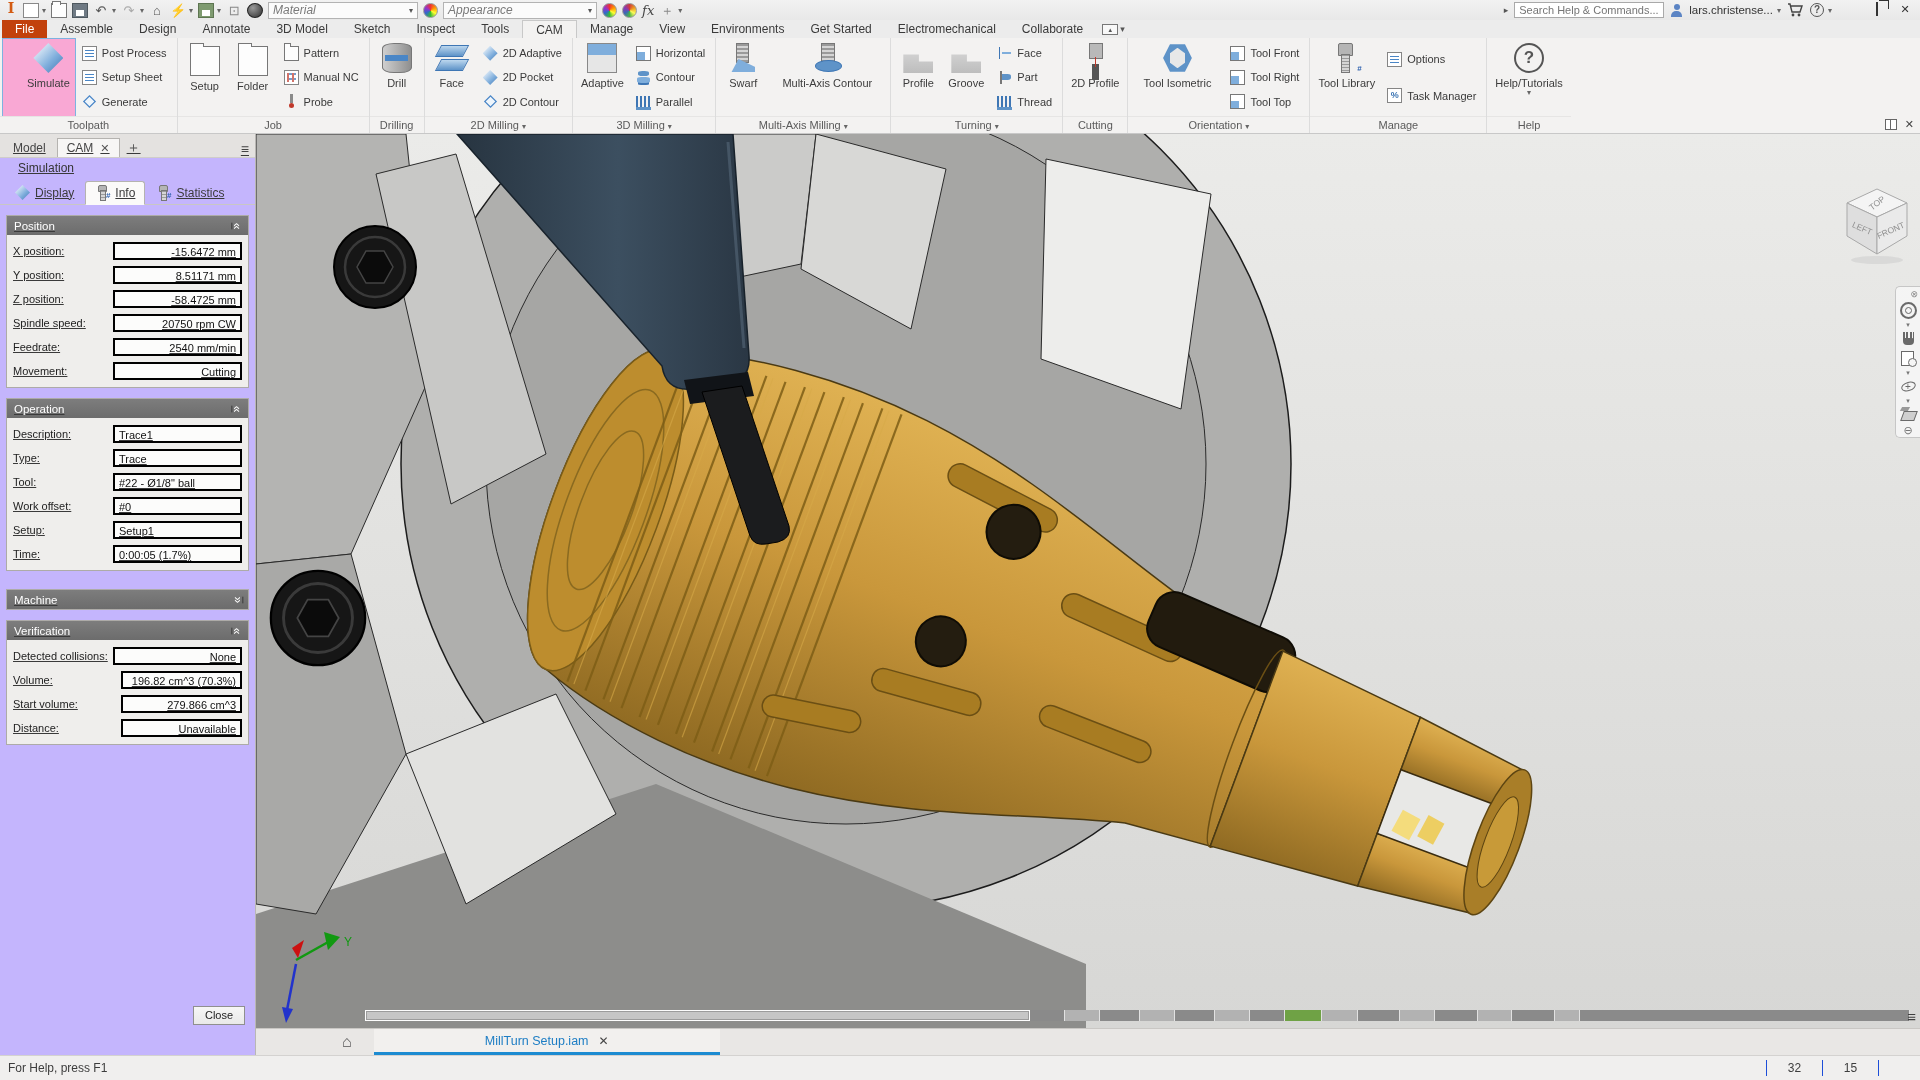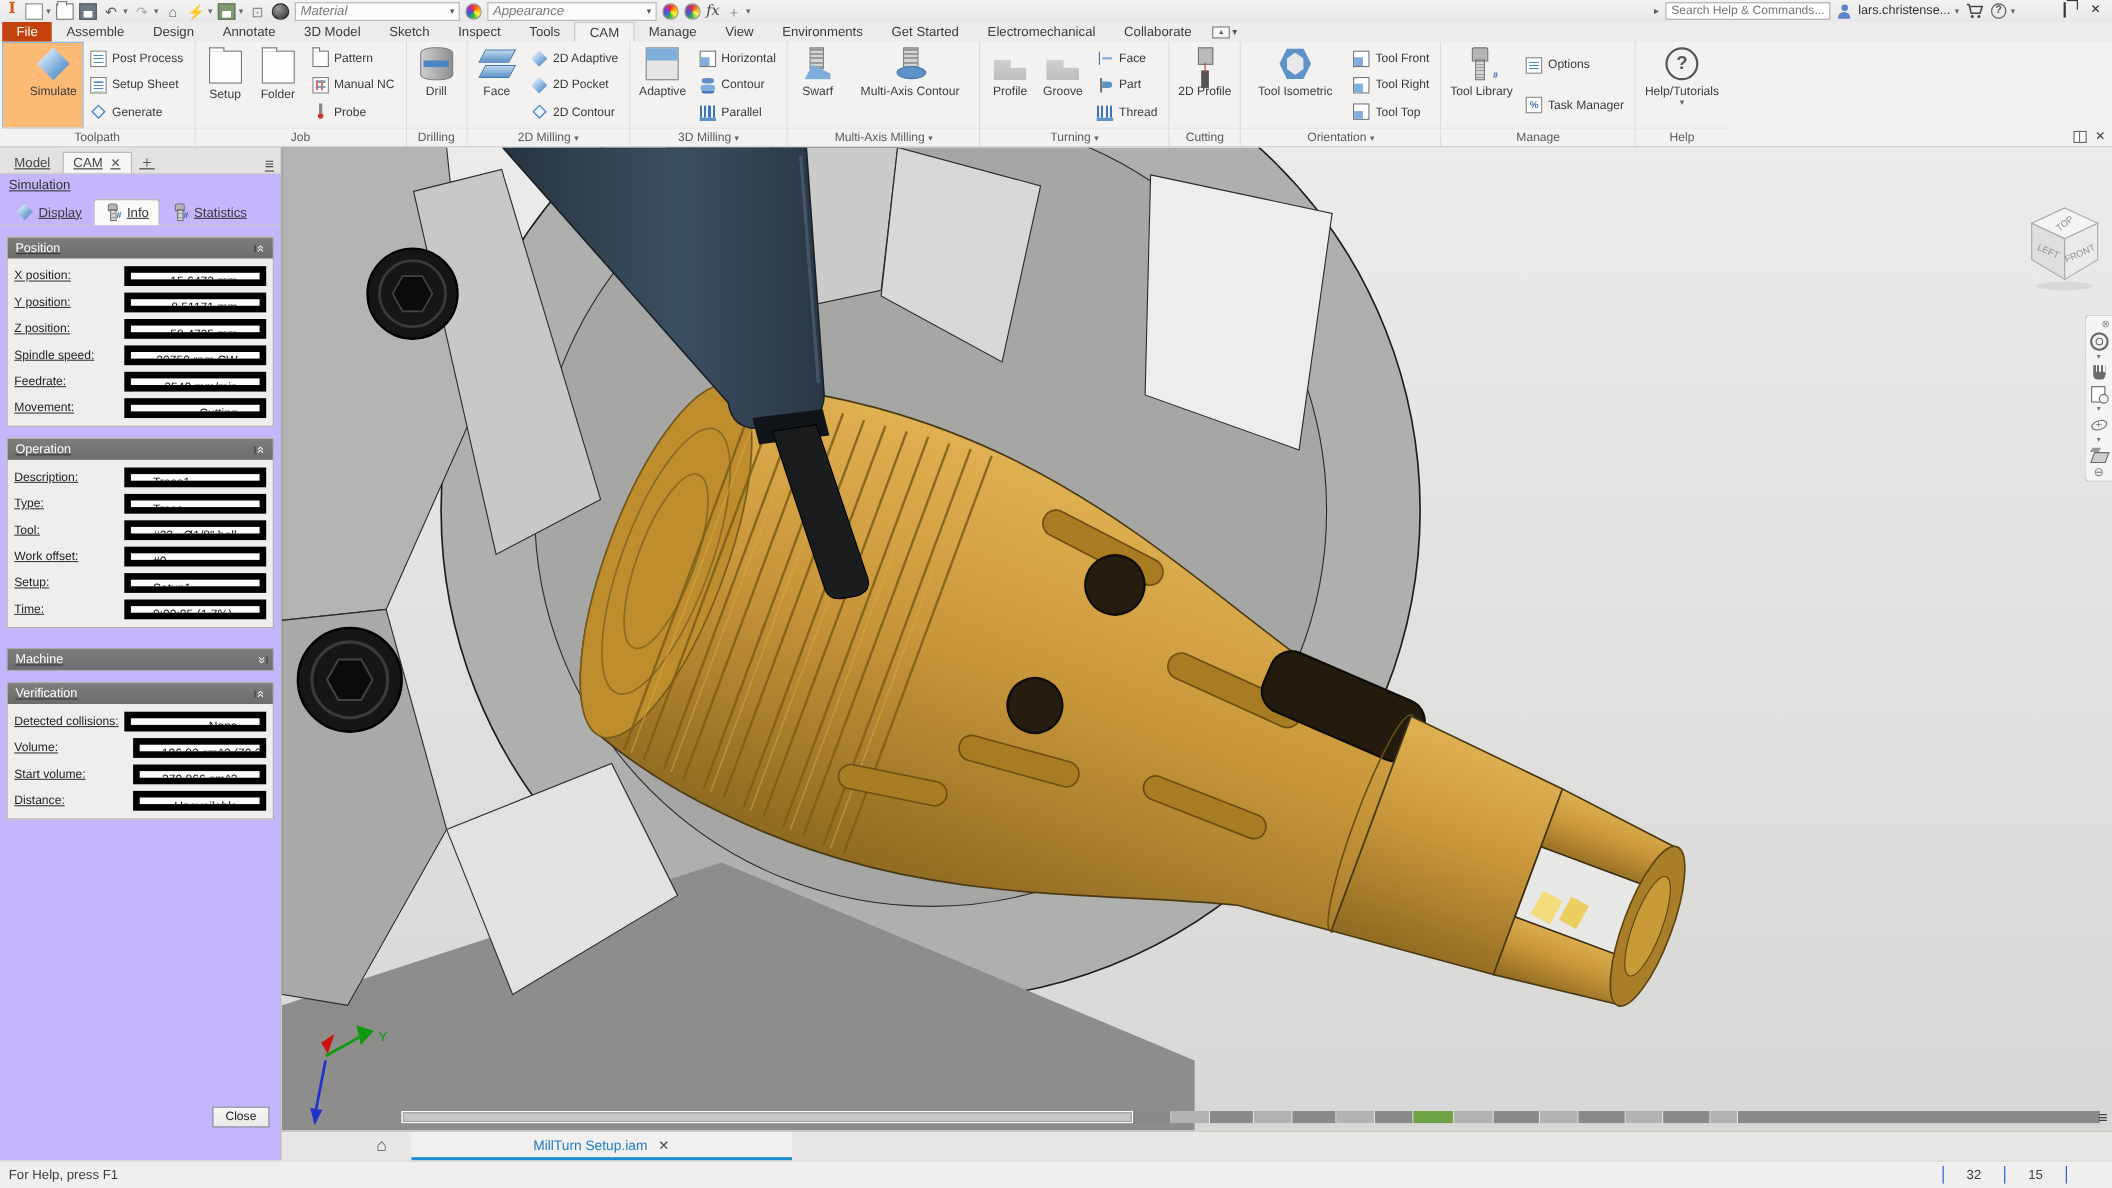--- a/index.html
+++ b/index.html
@@ -42,21 +42,21 @@
   .tab-ovf { margin-left:6px; height:18px; display:flex; align-items:center; gap:2px; color:#555; font-size:9px; }
   .tab-ovf .box { width:16px; height:11px; border:1px solid #777; background:#f8f8f8; font-size:7px; text-align:center; line-height:9px; color:#555;}
 
   
   .ribbon { position:absolute; left:0; top:38px; width:1920px; height:96px; background:#f3f2f1; border-bottom:1px solid #c8c8c8; display:flex; }
   .rgroup { display:flex; flex-direction:column; border-right:1px solid #dcdcdc; flex:none; }
   .rbody { height:78px; display:flex; align-items:stretch; padding:1px 3px 0; }
   .rlabel { height:17px; text-align:center; font-size:11px; color:#5a5a5a; line-height:16px; border-top:1px solid #e6e5e4; padding:0 6px; white-space:nowrap; }
   .rlabel .ddsm { font-size:8px; color:#666; }
   .bigbtn { display:flex; flex-direction:column; align-items:center; padding:4px 5px 1px; min-width:48px; font-size:11px; color:#3c3c3c; text-align:center; line-height:1.12; white-space:normal; }
-  .bigbtn.on { background:#fdba74; outline:1px solid #7db2e0;padding-left:24px; }
+  .bigbtn.on { background:#f9a8d4; outline:1px solid #7db2e0;padding-left:24px; }
   .bic { width:30px; height:30px; margin-bottom:4px; position:relative; flex:none; }
   .scol { display:flex; flex-direction:column; justify-content:space-around; padding:2px 4px; }
   .sbtn { display:flex; align-items:center; gap:5px; font-size:11px; height:20px; padding:0 3px; white-space:nowrap; }
   .sic { width:15px; height:15px; position:relative; flex:none; }
 
   
   .i-diamond { background:linear-gradient(135deg,#e3eef8 15%,#7faedc 60%,#3e76b4); clip-path:polygon(50% 0,100% 50%,50% 100%,0 50%); }
   .i-diamond-o { border:2px solid #4a86c6; transform:rotate(45deg) scale(.62); background:#eef5fb; }
   .i-sheet { background:#fff; border:1px solid #858585; }
   .i-sheet::after { content:""; position:absolute; left:2px; right:2px; top:3px; height:9px; background:repeating-linear-gradient(#4a86c6 0 1px,transparent 1px 3px); }
@@ -104,35 +104,35 @@
   .xglyph { color:#444; font-size:11px; line-height:11px; }
 
   
   .panel { position:absolute; left:0; top:134px; width:256px; height:921px; background:#c4b5fd; border-right:1px solid #b9b7b4;text-decoration:underline; }
   .ptabband { height:24px; background:#e4e2e0; display:flex; align-items:flex-end; padding:0 4px; gap:2px; border-bottom:1px solid #cfcdca; }
   .ptab { padding:2px 9px; font-size:12px; color:#444; }
   .ptab.on { background:#f7f6f5; border:1px solid #b5b3b0; border-bottom:none; display:flex; gap:7px; align-items:center; }
   .ptab .x { color:#555; font-size:11px; }
   .pplus { font-size:14px; color:#555; padding:0 5px; }
   .pham { margin-left:auto; color:#444; font-size:14px; padding-right:2px; }
-  .ptitle { height:20px; line-height:20px; padding-left:8px; font-size:12px; color:#333; }
+  .ptitle { height:20px; line-height:20px; padding-left:8px; font-size:12px; color:#333;margin-left:10px; }
   .subtabs { height:27px; display:flex; align-items:flex-end; padding-left:6px; gap:2px; border-bottom:1px solid #c9c7c4; }
   .stab { display:flex; align-items:center; gap:5px; padding:3px 9px 4px; font-size:12px; color:#3b3b3b; }
   .stab.on { background:#fbfaf9; border:1px solid #b5b3b0; border-bottom:1px solid #fbfaf9; border-radius:3px 3px 0 0; margin-bottom:-1px; }
   .mini-ic { width:15px; height:15px; position:relative; flex:none; }
   .sections { padding:10px 6px 0; }
   .sect { border:1px solid #adaba8; margin-bottom:10px; background:#efeeec; }
   .sect-h { height:19px; background:linear-gradient(#7d7d7d,#6c6c6c); color:#fff; font-size:11.5px; display:flex; align-items:center; padding:0 7px; }
   .sect-h .chev { margin-left:auto; display:inline-block; transform:rotate(90deg); font-size:12px; line-height:10px; }
   .sect-h .chevd { margin-left:auto; display:inline-block; transform:rotate(-90deg); font-size:12px; line-height:10px; }
   .sect-b { padding:7px 6px 6px; }
   .frow { display:flex; align-items:center; margin:0 0 6px; }
   .frow:last-child { margin-bottom:1px; }
   .flabel { width:100px; font-size:11px; color:#222; flex:none; }
-  .fbox { flex:1; height:18px; border:6px solid #000000; background:#fcfcfb; font-size:11px; color:#111; padding:0 20px; line-height:16px; overflow:hidden; white-space:nowrap; }
+  .fbox { flex:1; height:18px; border:2px solid #000000; background:#fcfcfb; font-size:11px; color:#111; padding:0 4px; line-height:16px; overflow:hidden; white-space:nowrap; }
   .fr { text-align:right; } .fl { text-align:left; }
   .closebtn { position:absolute; right:10px; bottom:30px; width:52px; height:19px; background:linear-gradient(#f6f6f6,#e9e9e9); border:1px solid #8f8f8f; font-size:11px; text-align:center; line-height:17px; color:#222; }
 
   
   .viewport { position:absolute; left:256px; top:134px; width:1664px; height:894px; overflow:hidden; background:#e4e4e2; }
   .viewport svg.scene { position:absolute; left:0; top:0; }
   .viewcube { position:absolute; top:52px; right:8px; width:70px; height:80px; }
   .navbar { position:absolute; right:0; top:152px; width:25px; background:rgba(245,245,245,.92); border:1px solid #c6c6c6; border-right:none; border-radius:5px 0 0 5px; display:flex; flex-direction:column; align-items:center; padding:2px 0; gap:3px; }
   .nbx { font-size:9px; color:#888; align-self:flex-end; margin-right:2px; }
   .nico { width:17px; height:17px; position:relative; }

